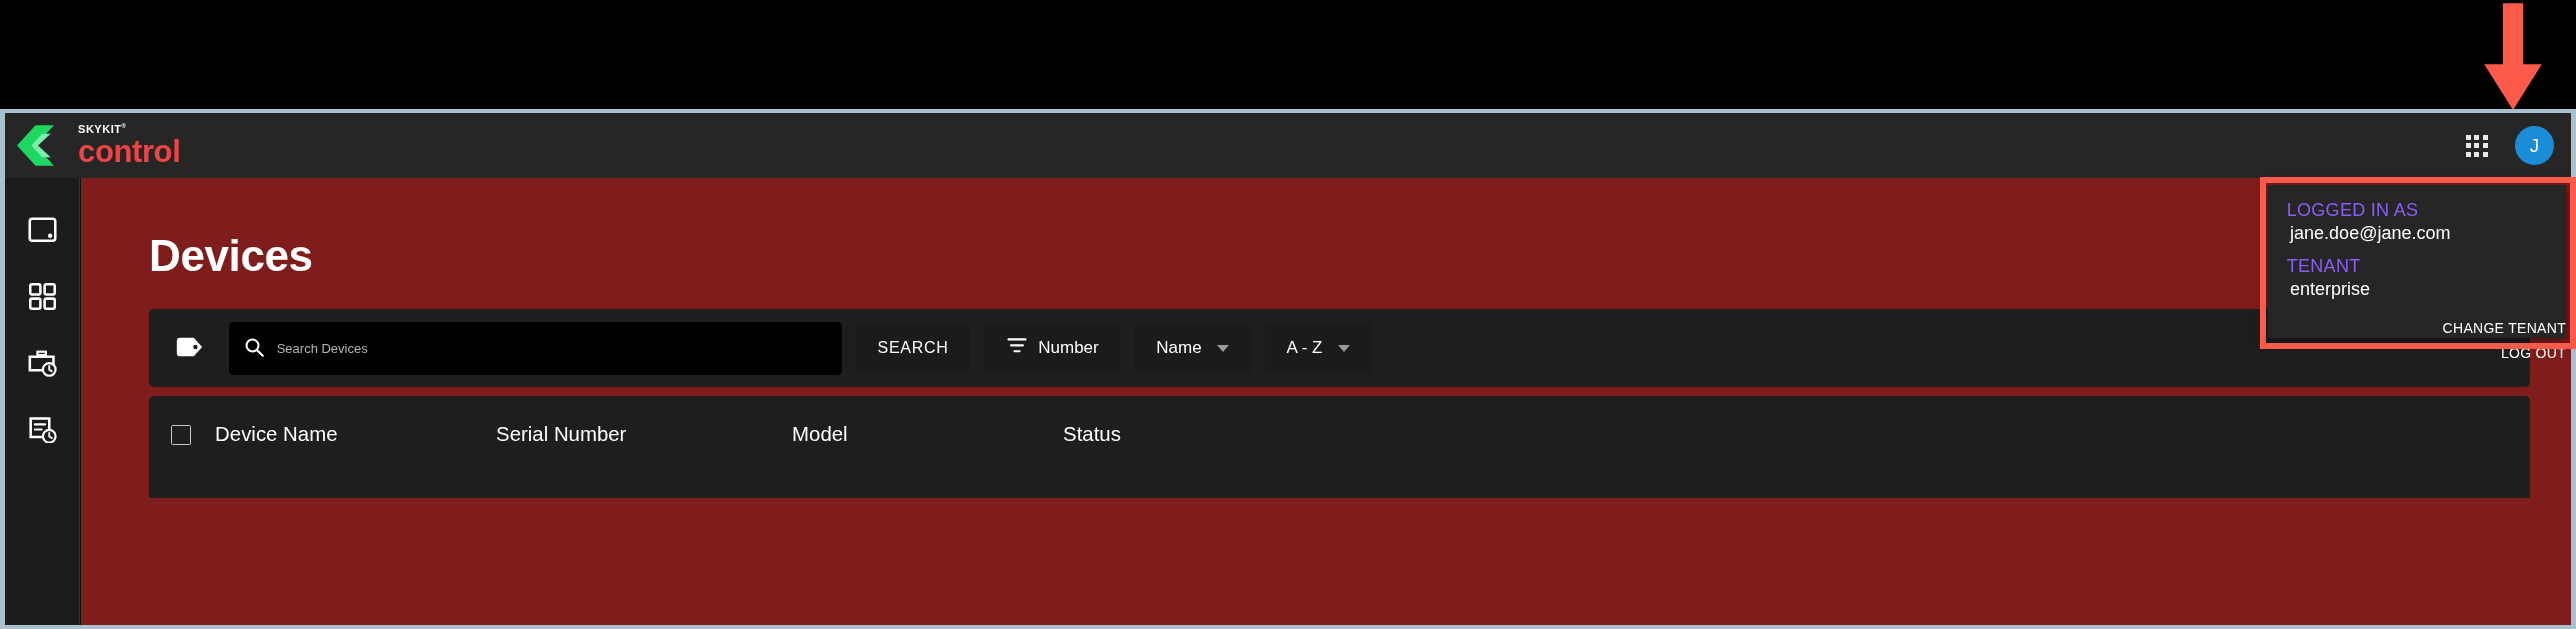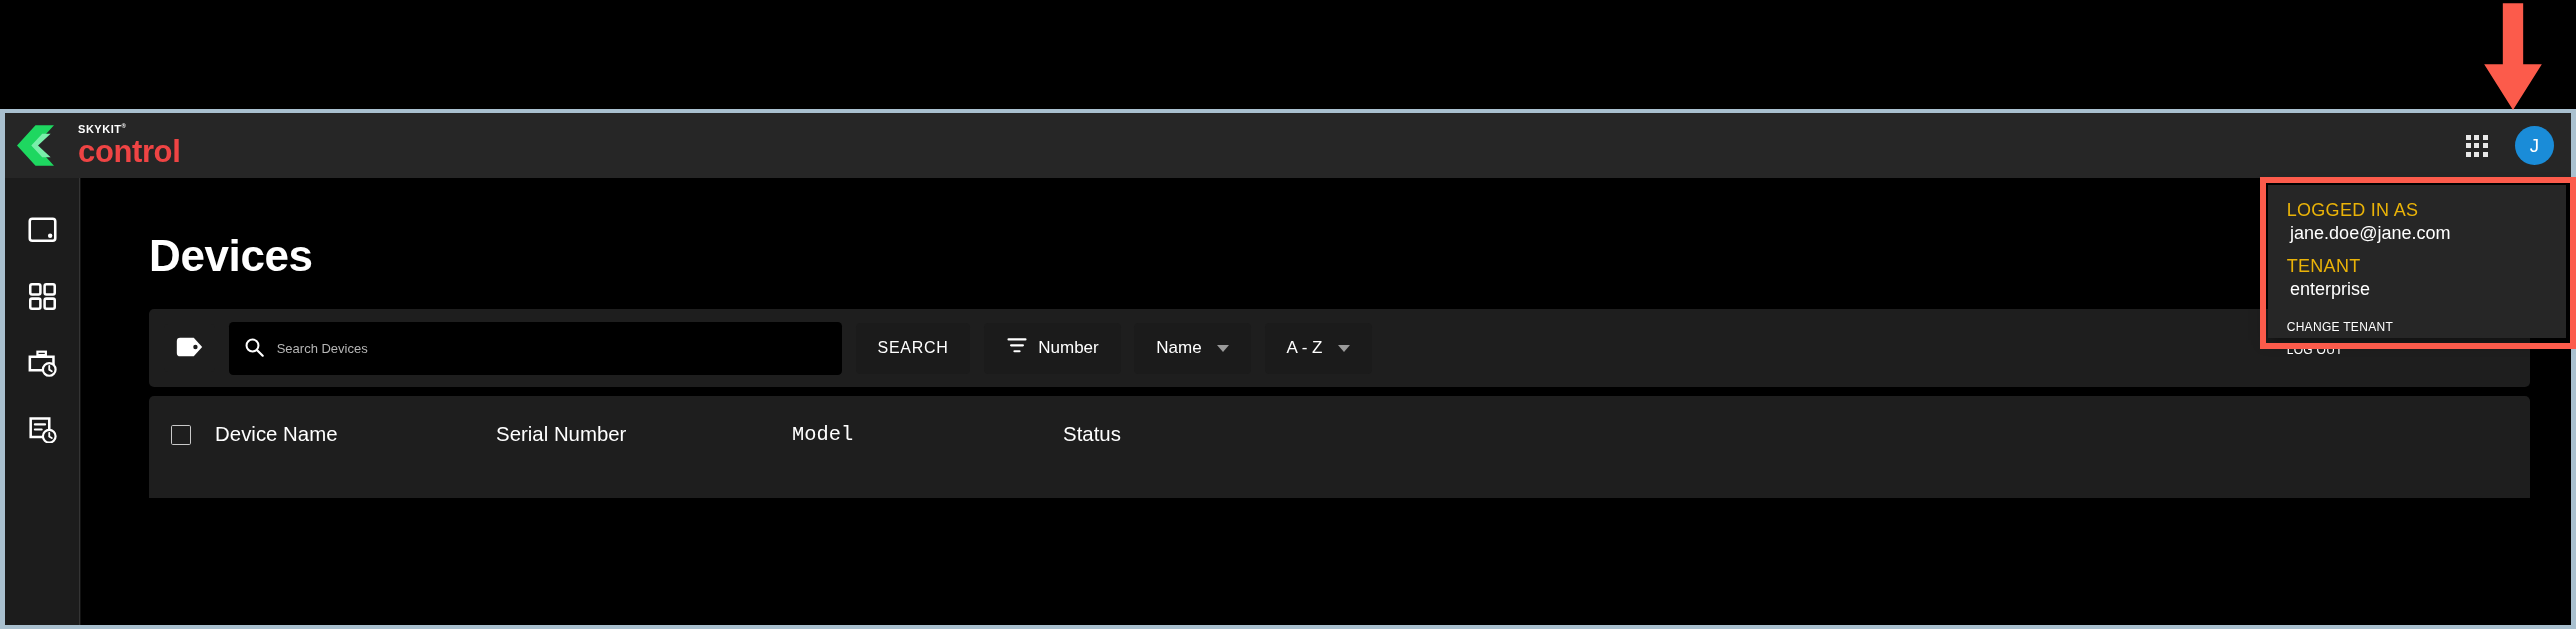--- a/index.html
+++ b/index.html
@@ -72,21 +72,21 @@
   }
   .rail-item {
     width: 48px; height: 48px;
     display: flex; align-items: center; justify-content: center;
     cursor: pointer; border-radius: 5.1px;
   }
 
   
   .content {
     position: absolute; left: 76px; top: 65px; right: 0; bottom: 0;
-    background: #000000;
+    background: #7f1d1d;
     overflow: hidden;
   }
   .page-head {
     display: flex; align-items: center;
     padding: 37px 41px 0 68px;
     height: 119px;
   }
   .page-title {
     color: #ffffff; font-size: 44px; font-weight: bold; letter-spacing: -0.4px;
   }
@@ -166,45 +166,45 @@
   }
   .th { white-space: nowrap; }
   .th-check { width: 44px; display: flex; align-items: center; }
   .checkbox {
     width: 20.4px; height: 20.4px;
     border: 1.7px solid #c9c9c9; border-radius: 1.7px;
     background: transparent; cursor: pointer;
   }
   .th-device { width: 281px; }
   .th-serial { width: 296px; }
-  .th-model  { width: 271px; font-family: Liberation Mono, monospace; }
+  .th-model  { width: 271px; }
   .th-status { width: 255px; }
 
   
   .account-menu {
     position: absolute;
     left: 2268px; top: 185px;
     width: 298px; height: 153px;
     background: #262626;
     box-shadow: 0 3.4px 13.6px rgba(0,0,0,0.6);
     z-index: 40;
     padding: 15.3px 0 13.6px 18.7px;
   }
   .menu-label {
-    color: #eab308; font-size: 18px; letter-spacing: 0.3px;
+    color: #8b5cf6; font-size: 18px; letter-spacing: 0.3px;
     margin-bottom: 1.7px;
   }
   .menu-value {
     color: #ffffff; font-size: 18px;
     padding-left: 3.4px;
   }
   .menu-group { margin-bottom: 12px; }
   .menu-action {
-    color: #ffffff; font-size: 12px; letter-spacing: 0.3px;
-    padding: 8.5px 0 0 0; cursor: pointer;
+    color: #ffffff; font-size: 14px; letter-spacing: 0.3px;
+    padding: 8.5px 0 0 0; cursor: pointer; text-align: right;
   }
   .menu-highlight {
     position: absolute;
     left: 2260px; top: 177px;
     width: 316px; height: 172px;
     border: 6px solid #fc5b4b;
     z-index: 50; pointer-events: none;
   }
 
   

